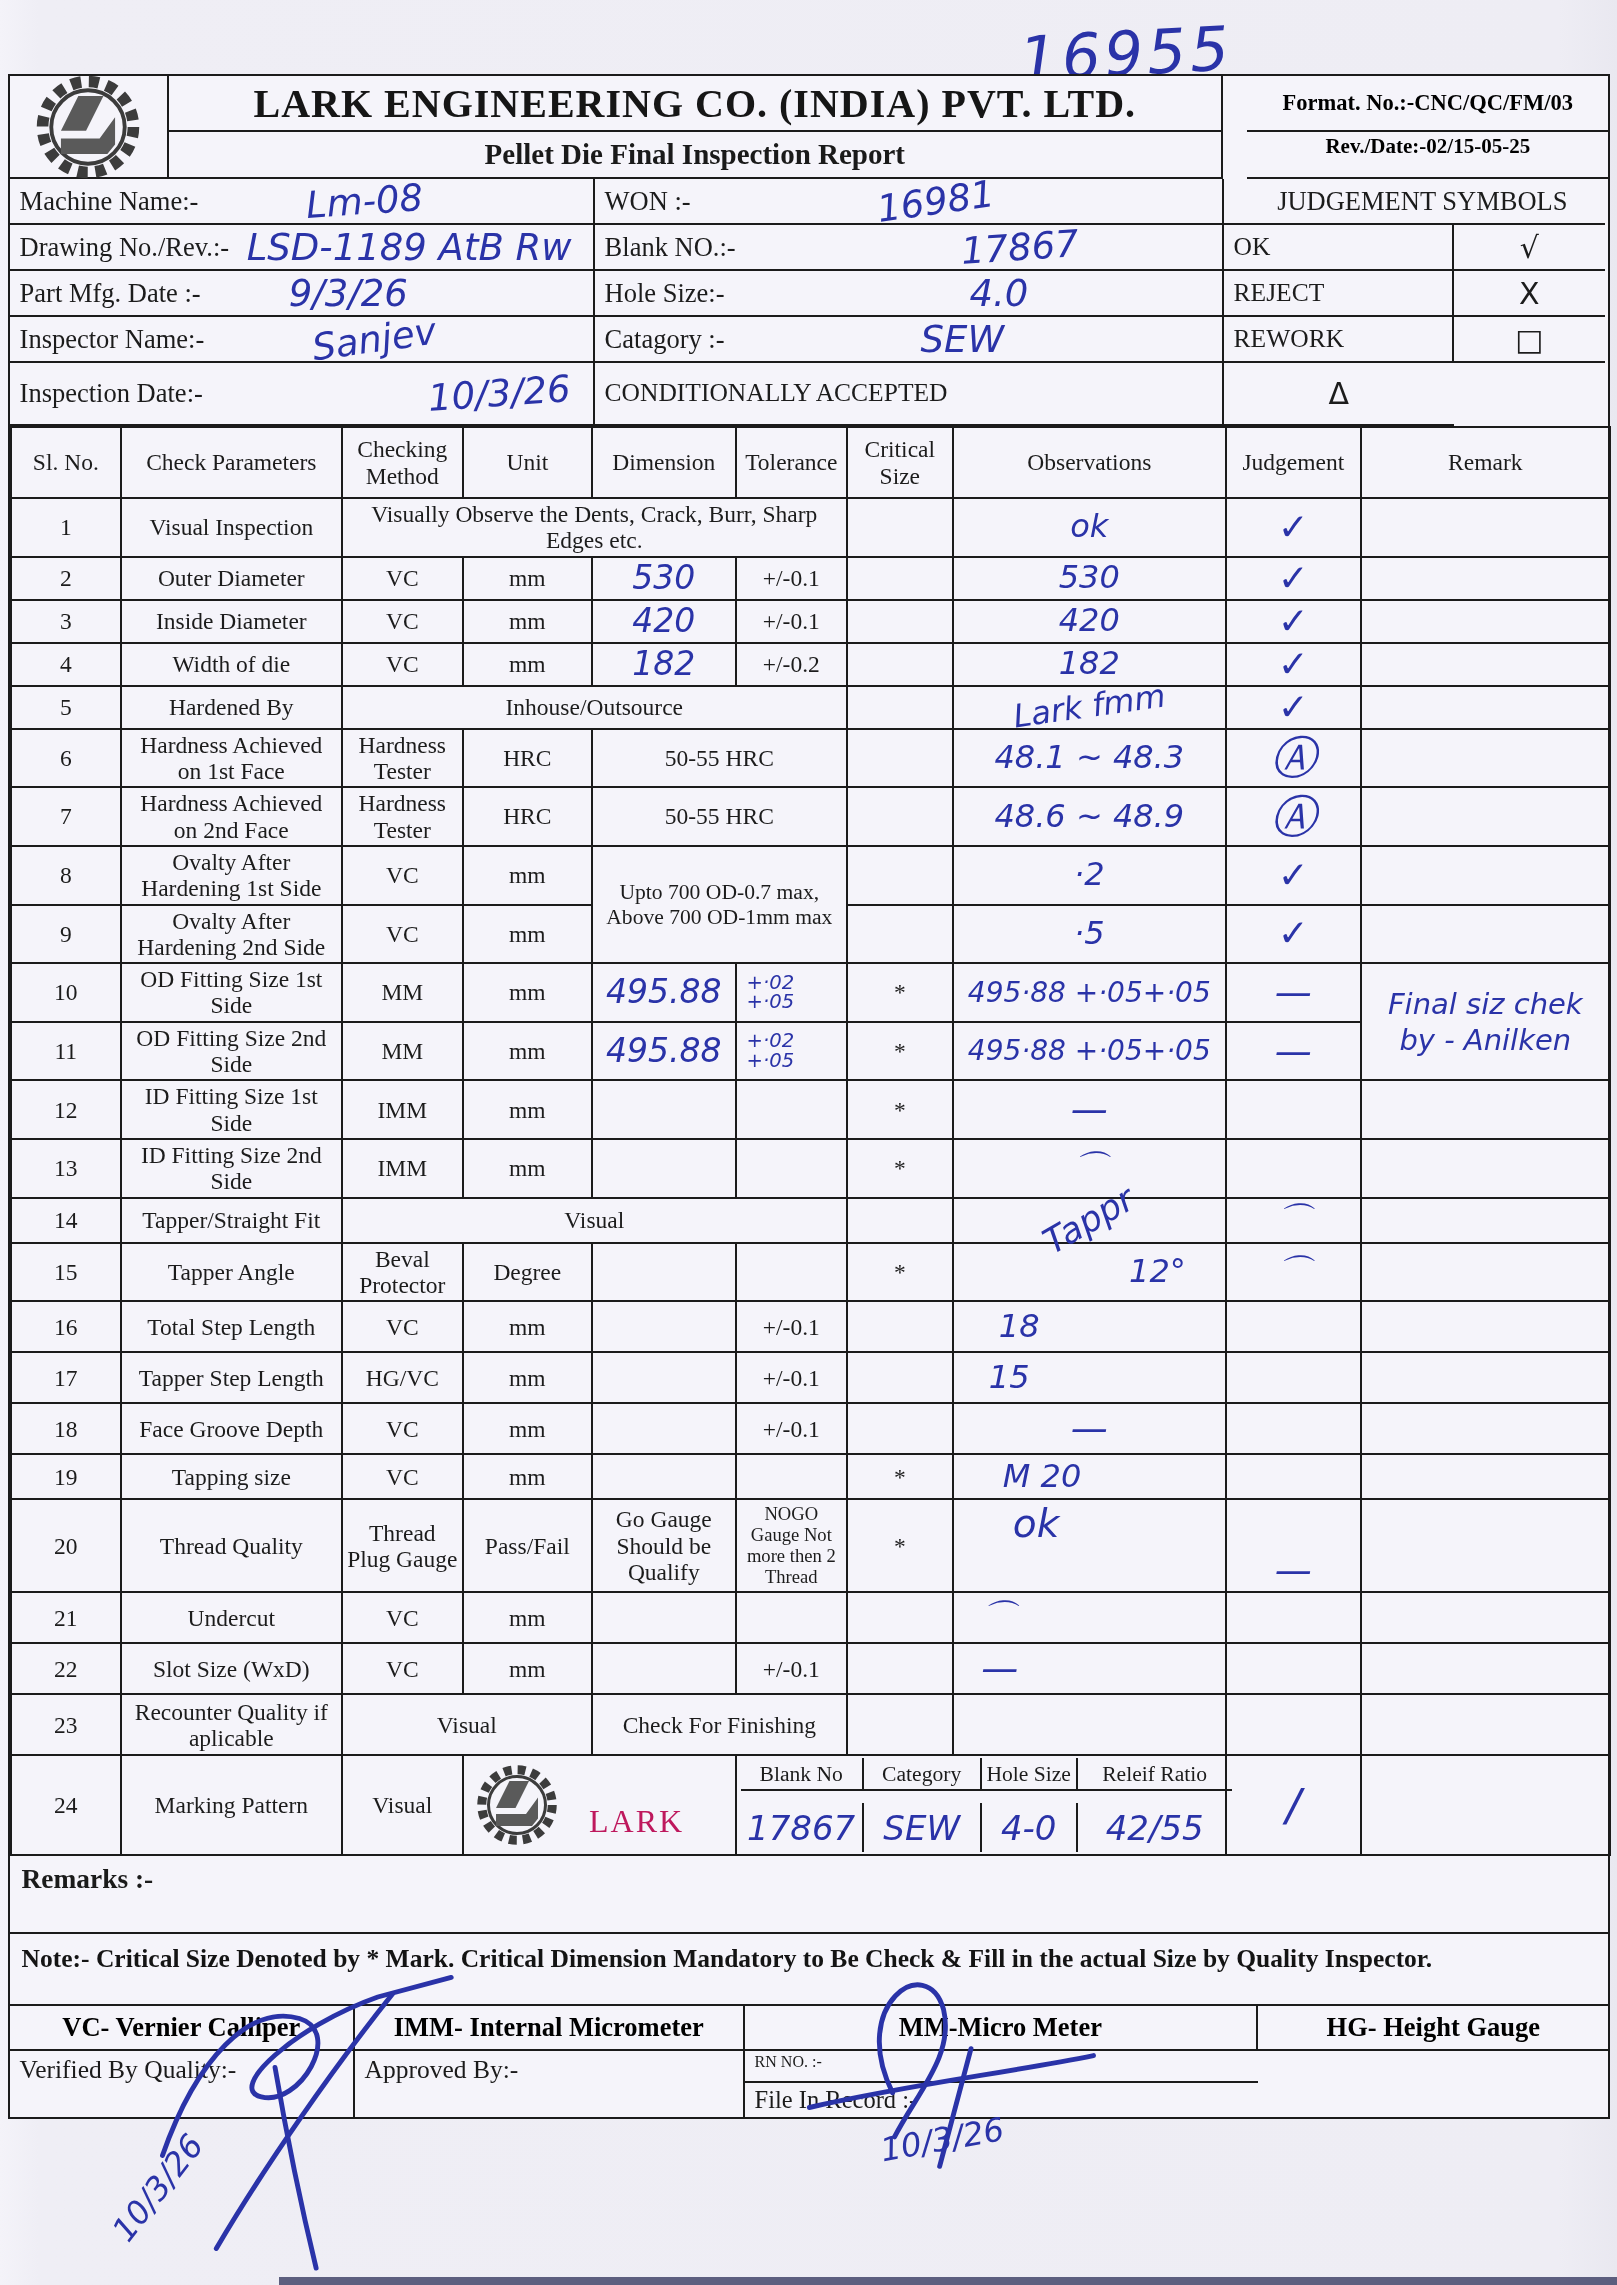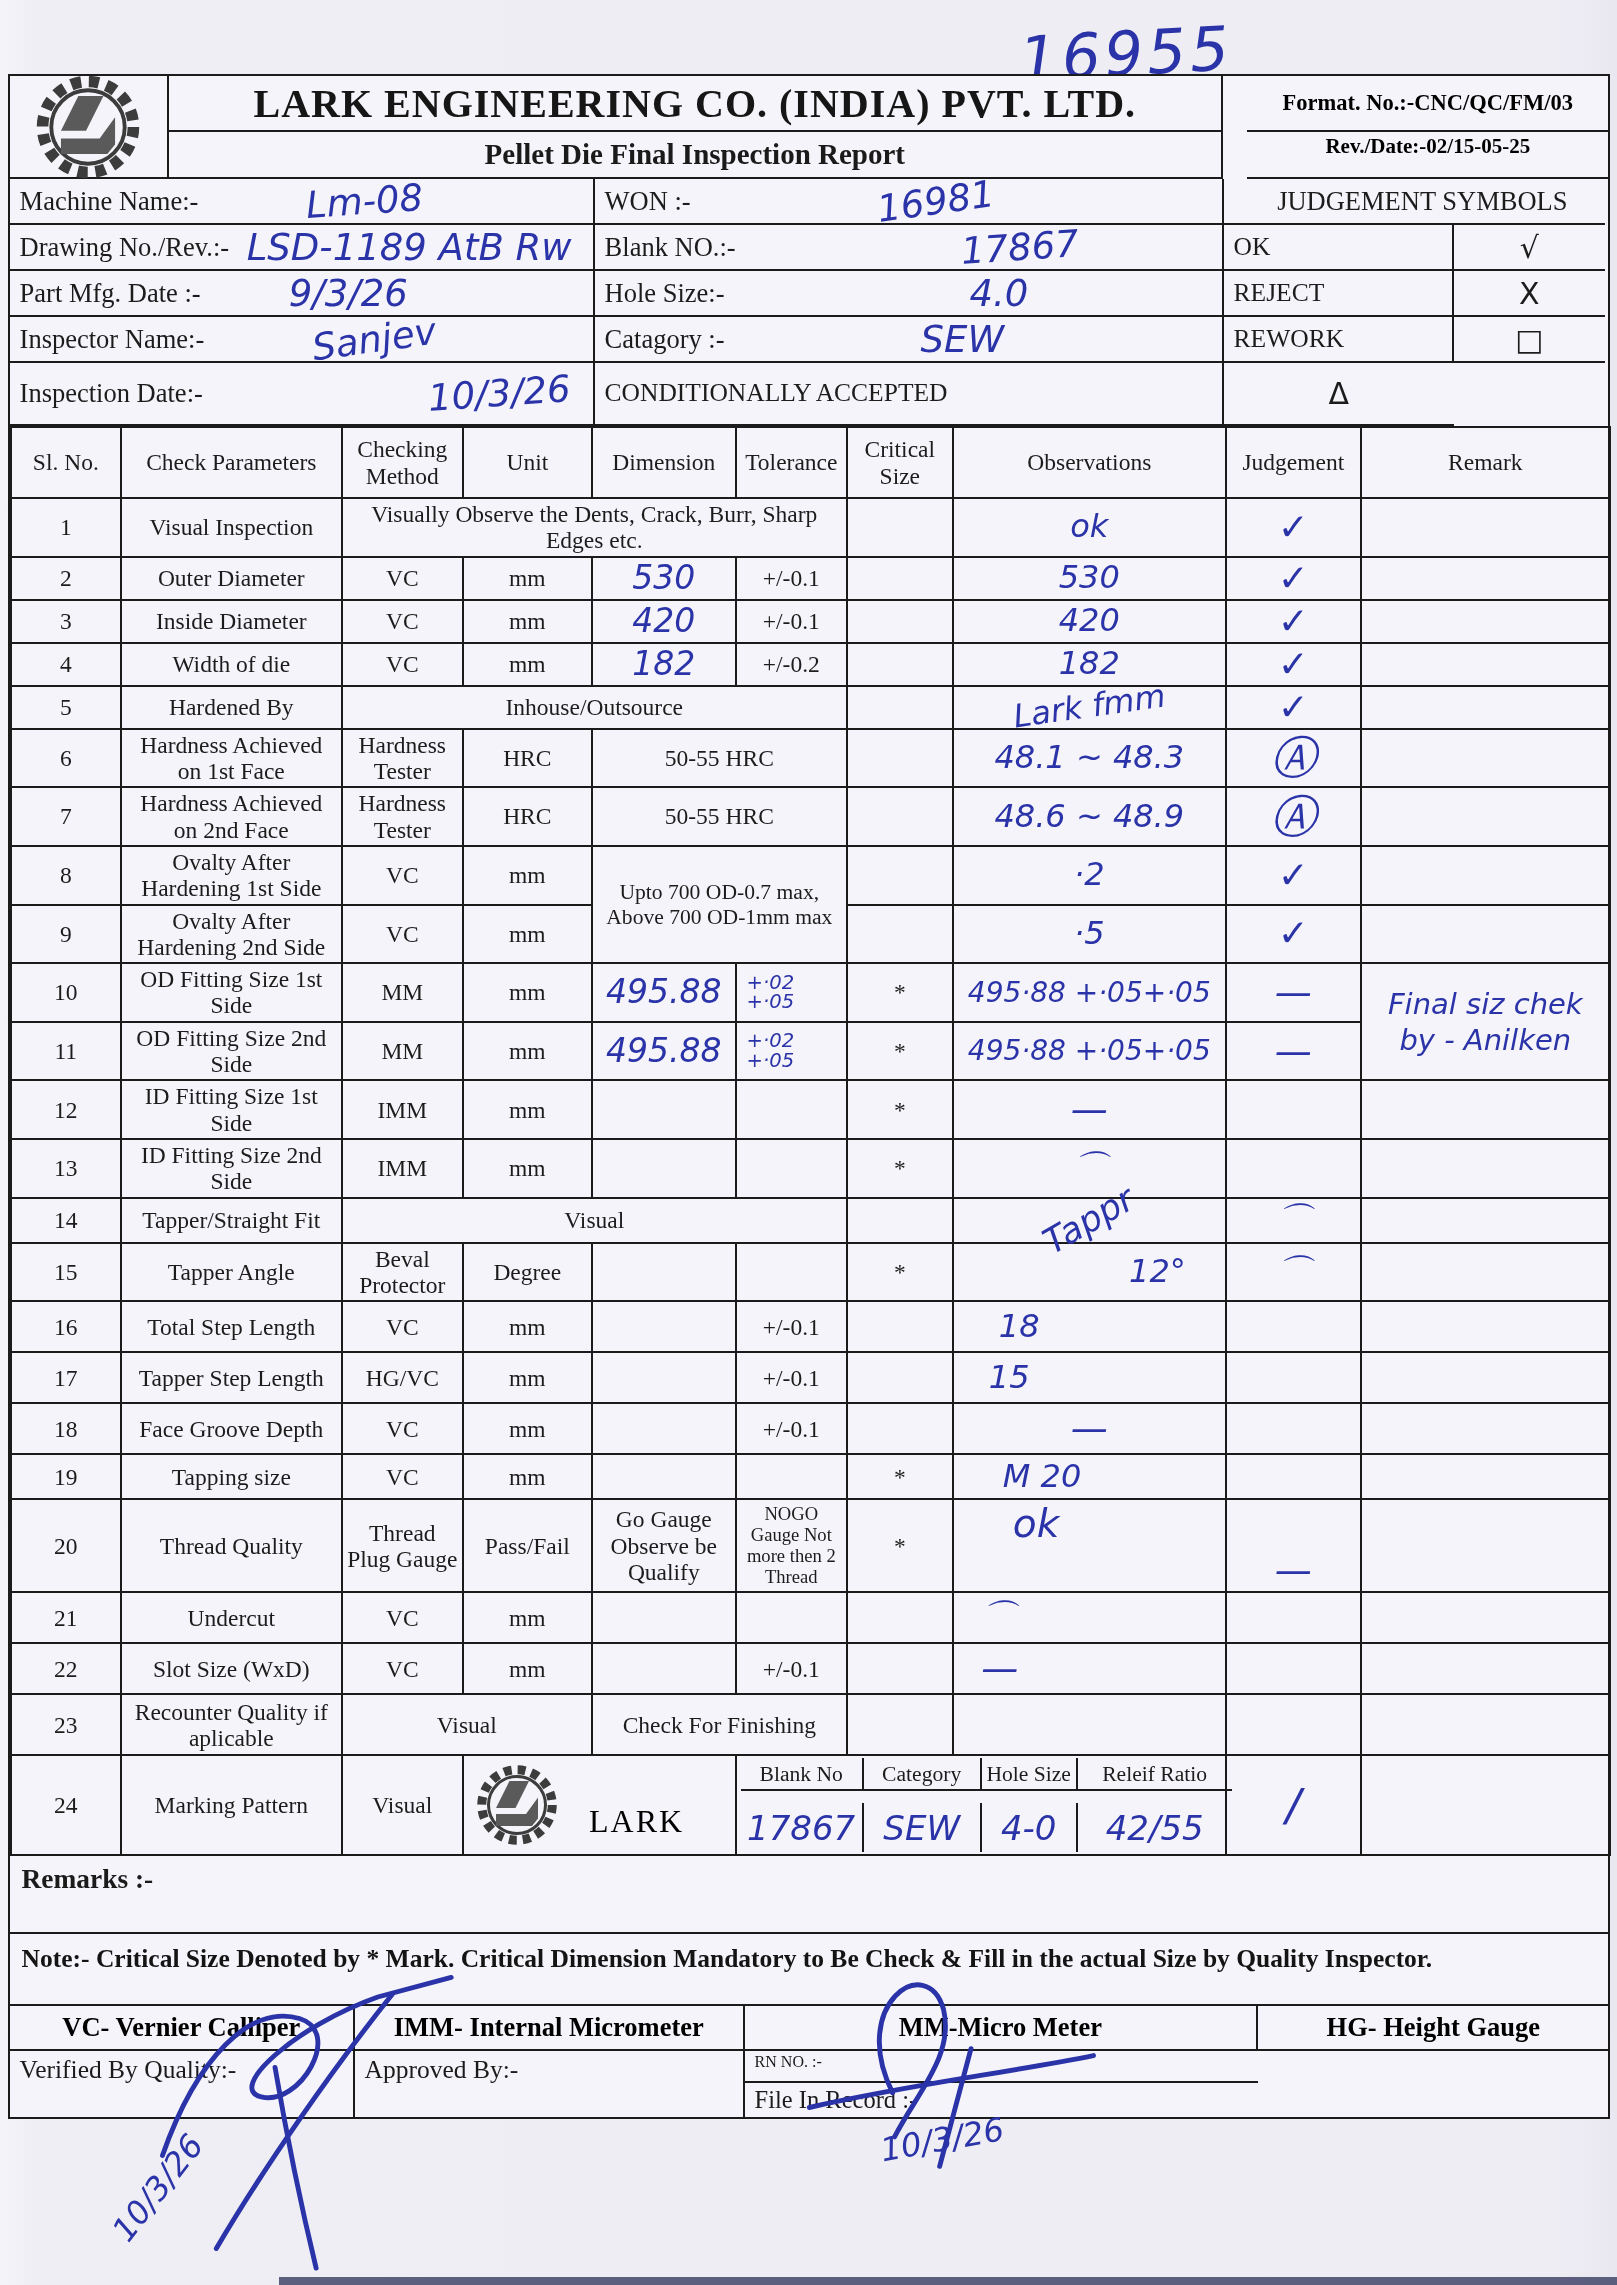--- a/index.html
+++ b/index.html
@@ -54,21 +54,21 @@
   .hw-tol { font-size:19.6px; line-height:1.0; display:block; text-align:left; padding-left:5.9px; }
   .sm2 { font-size:20.6px; font-weight:bold; line-height:1.1; }
   .smb { font-size:19.6px; font-weight:bold; line-height:1.0; }
   tr.h72 td, tr.h72 th { height:71px; } tr.h56 td { height:55px; } tr.h44 td { height:43px; }
   tr.h48 td { height:47px; } tr.h52 td { height:51px; } tr.h54 td { height:53px; }
   tr.h46 td { height:45px; } tr.h95 td { height:93px; } tr.h62 td { height:61px; } tr.h88 td { height:86px; }
 
   
   td.logo-cell { padding:0; }
   .logo-flex { display:flex; align-items:center; height:100%; padding:2px 3.9px; }
-  .lark-word { font-size:32px; letter-spacing:2px; color:#000000; margin-left:27.4px; margin-top:33px; }
+  .lark-word { font-size:32px; letter-spacing:2px; color:#be185d; margin-left:27.4px; margin-top:33px; }
   td.subtbl { padding:0; vertical-align:top; }
   .subgrid { display:grid; grid-template-columns:123px 118px 96px 154px; height:100%; }
   .sg-h { border-right:2.9px solid #1b1b1b; border-bottom:2.9px solid #1b1b1b; display:flex; align-items:center; justify-content:center;
           font-size:21.6px; height:33px; }
   .sg-v { border-right:2.9px solid #1b1b1b; display:flex; align-items:center; justify-content:center; height:calc(100% - 0px); }
   .sg-last { border-right:none; }
   .hw-mark { font-size:34px; white-space:nowrap; }
 
   
   .remarks { height:78px; border-bottom:2.9px solid #1b1b1b; padding:7.8px 0 0 11.8px; font-size:27.4px; font-weight:bold; color:#1b1b1b; }
@@ -434,21 +434,21 @@
         <td style="text-align:left; padding-left:49px"><span class="hw hw-obs">M 20</span></td>
         <td><span class="hw jm"></span></td>
         <td></td>
       </tr>
 
       <tr class="h95">
         <td>20</td>
         <td class="pl">Thread Quality</td>
         <td>Thread Plug Gauge</td>
         <td>Pass/Fail</td>
-        <td class="sm2">Go Gauge Observe be Qualify</td>
+        <td class="sm2">Go Gauge Should be Qualify</td>
         <td class="sm2" style="font-size:18.6px">NOGO Gauge Not more then 2 Thread</td>
         <td class="ast">*</td>
         <td style="vertical-align:top; text-align:left; padding-left:59px"><span class="hw hw-obs" style="font-size:39px">ok</span></td>
         <td style="vertical-align:bottom"><span class="hw jm">—</span></td>
         <td></td>
       </tr>
 
       <tr class="h52">
         <td>21</td>
         <td class="pl">Undercut</td>

